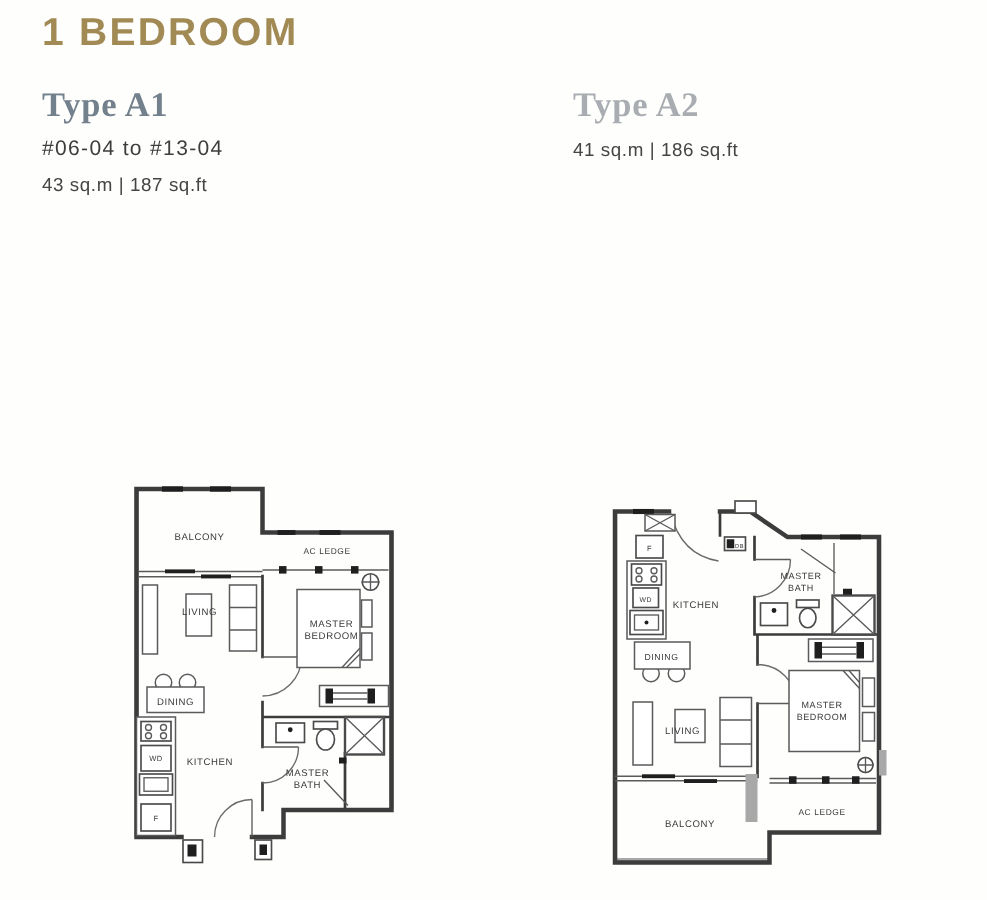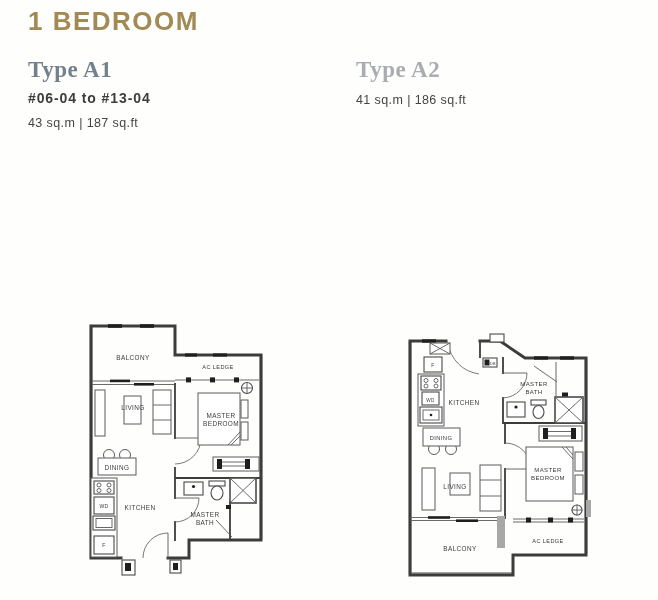--- a/index.html
+++ b/index.html
@@ -4,25 +4,25 @@
 <style>
   html,body{margin:0;padding:0;background:#ffffff;}
   body{width:658px;height:600px;font-family:"Liberation Sans",sans-serif;-webkit-font-smoothing:antialiased;}
   .page{position:relative;width:658px;height:600px;background:#fefefd;overflow:hidden;}
 
   .page-title{position:absolute;left:28px;top:6px;margin:0;font-size:26px;font-weight:bold;
     color:#a28a55;letter-spacing:1.5px;}
 
   .type-col{position:absolute;top:57px;width:270px;}
   .type-col.a1{left:28px;}
-  .type-col.a2{left:356px;}
+  .type-col.a2{left:382px;}
   .type-name{margin:0 0 7px 0;font-size:23px;font-weight:bold;letter-spacing:0.5px;font-family:Liberation Serif, serif;}
   .type-col.a1 .type-name{color:#73818d;}
   .type-col.a2 .type-name{color:#a9adb2;}
-  .unit-line{margin:5px 0;font-size:14px;font-weight:bold;color:#3d3d3d;letter-spacing:0.9px;}
+  .unit-line{margin:5px 0;font-size:14px;font-weight:normal;color:#3d3d3d;letter-spacing:0.9px;}
   .area-line{margin:10px 0 0 0;font-size:12.5px;color:#454545;letter-spacing:0.4px;}
 
   svg.plan{position:absolute;}
   svg.plan text{font-family:"Liberation Sans",sans-serif;fill:#3a3a3a;letter-spacing:0.4px;}
   .wall{stroke:#3c3c3c;stroke-width:3;fill:none;stroke-linecap:square;}
   .iwall{stroke:#3c3c3c;stroke-width:1.8;fill:none;stroke-linecap:square;}
   .thin{stroke:#5a5a5a;stroke-width:0.9;fill:none;}
   .furn{stroke:#5a5a5a;stroke-width:1;fill:#ffffff;}
   .fixt{stroke:#4a4a4a;stroke-width:1.1;fill:#ffffff;}
   .dark{fill:#1f1f1f;stroke:none;}

